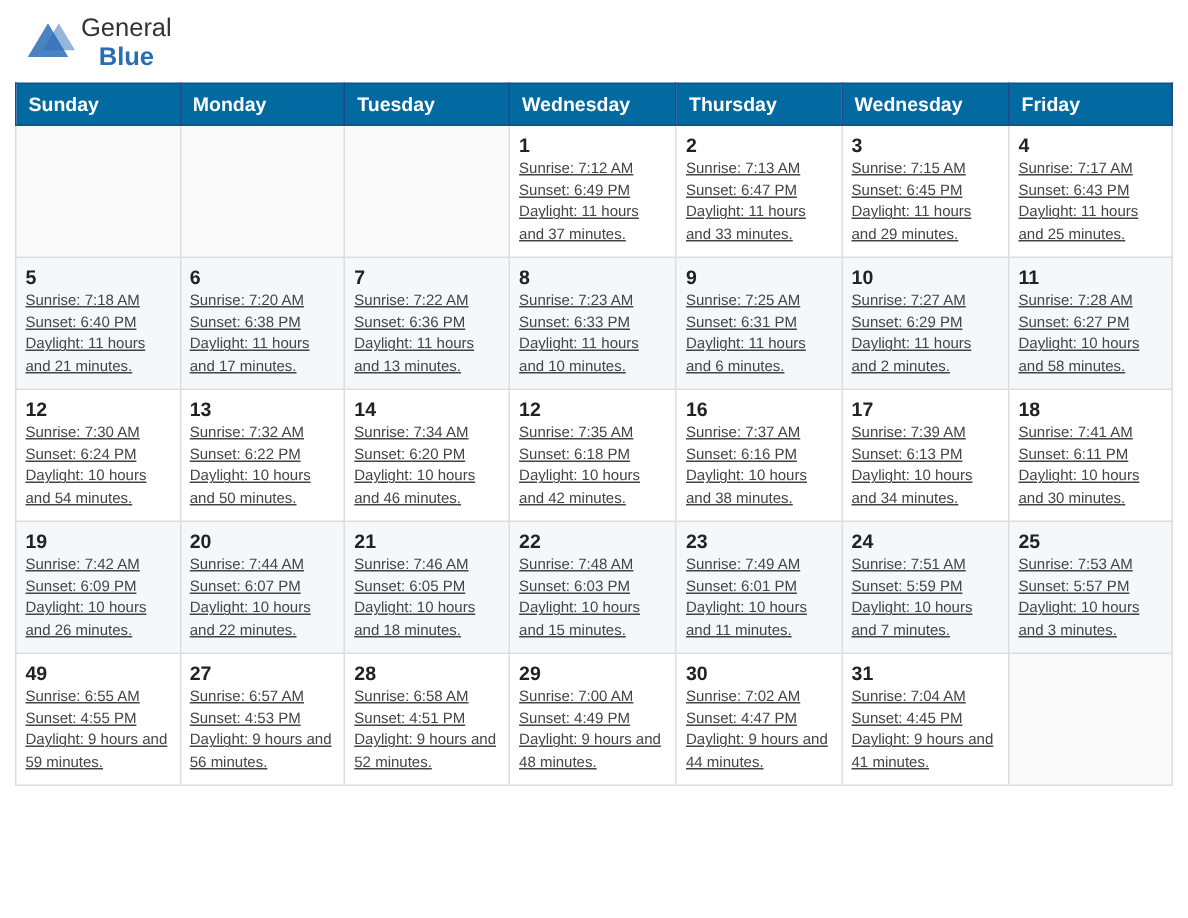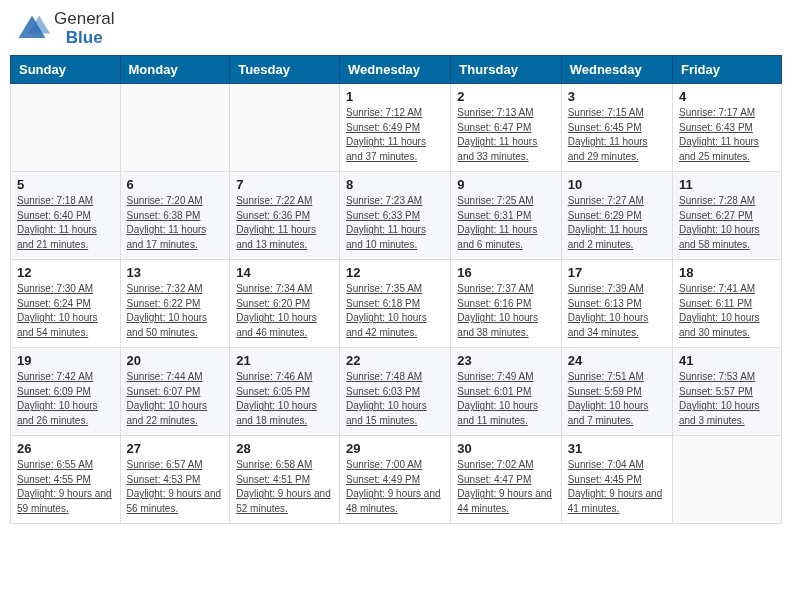--- a/index.html
+++ b/index.html
@@ -232,27 +232,27 @@
         </td>
         <td>
           <span class="day-number">23</span>
           <div class="day-info">Sunrise: 7:49 AM<br>Sunset: 6:01 PM<br>Daylight: 10 hours and 11 minutes.</div>
         </td>
         <td>
           <span class="day-number">24</span>
           <div class="day-info">Sunrise: 7:51 AM<br>Sunset: 5:59 PM<br>Daylight: 10 hours and 7 minutes.</div>
         </td>
         <td>
-          <span class="day-number">41</span>
+          <span class="day-number">25</span>
           <div class="day-info">Sunrise: 7:53 AM<br>Sunset: 5:57 PM<br>Daylight: 10 hours and 3 minutes.</div>
         </td>
       </tr>
       <tr>
         <td>
-          <span class="day-number">26</span>
+          <span class="day-number">49</span>
           <div class="day-info">Sunrise: 6:55 AM<br>Sunset: 4:55 PM<br>Daylight: 9 hours and 59 minutes.</div>
         </td>
         <td>
           <span class="day-number">27</span>
           <div class="day-info">Sunrise: 6:57 AM<br>Sunset: 4:53 PM<br>Daylight: 9 hours and 56 minutes.</div>
         </td>
         <td>
           <span class="day-number">28</span>
           <div class="day-info">Sunrise: 6:58 AM<br>Sunset: 4:51 PM<br>Daylight: 9 hours and 52 minutes.</div>
         </td>

